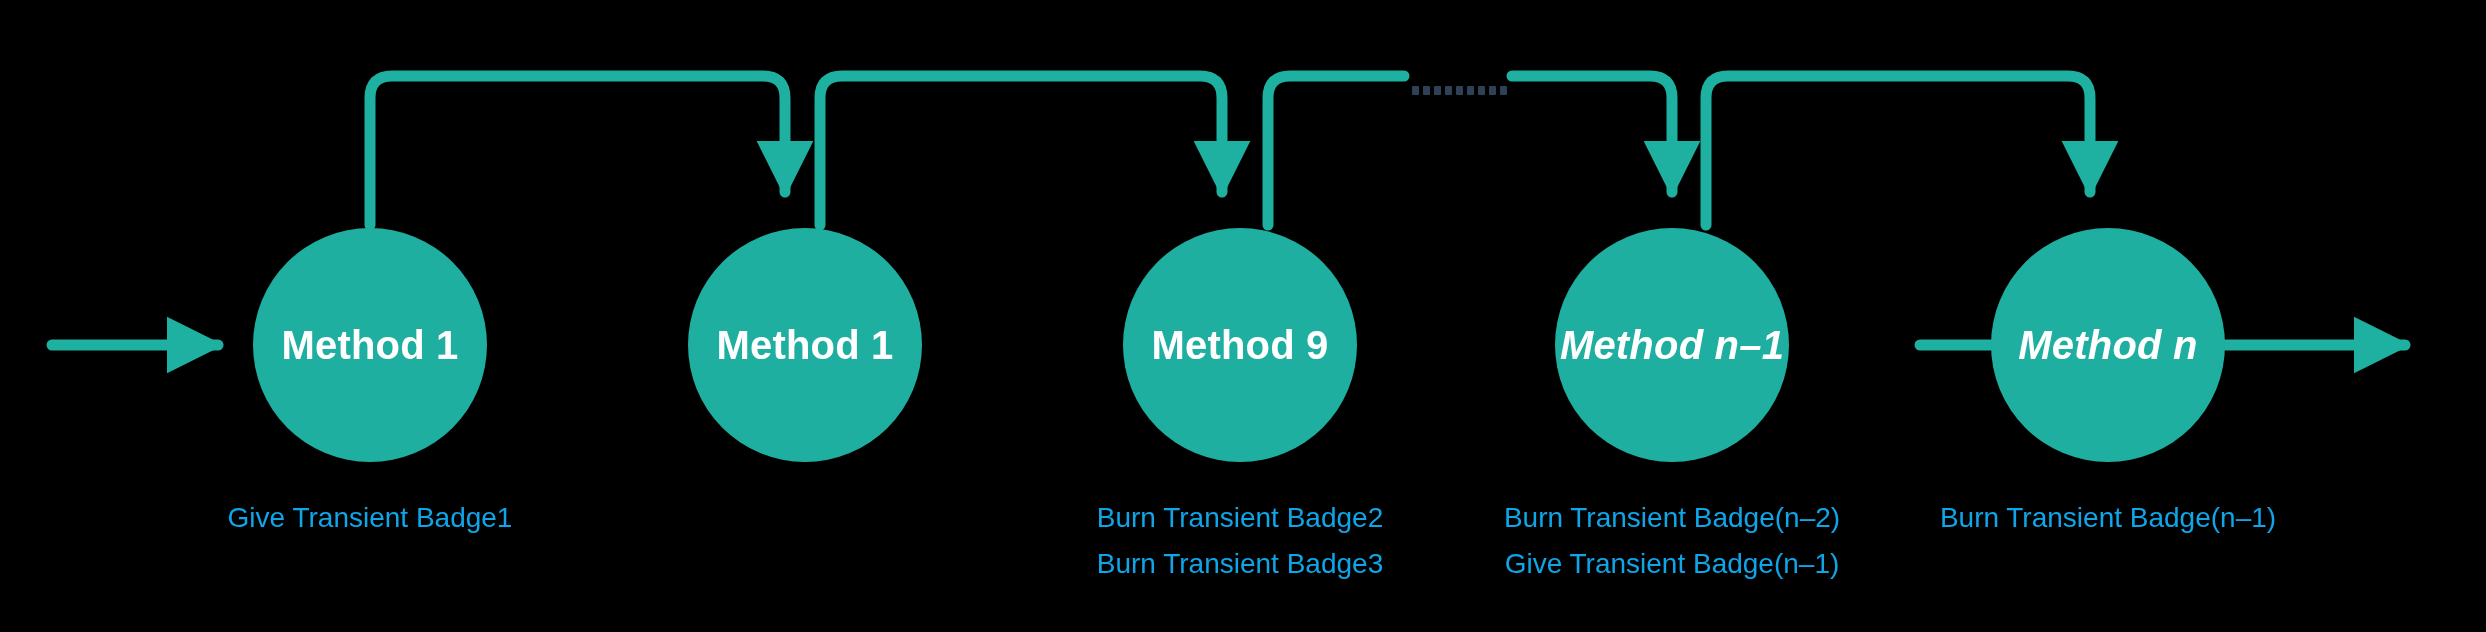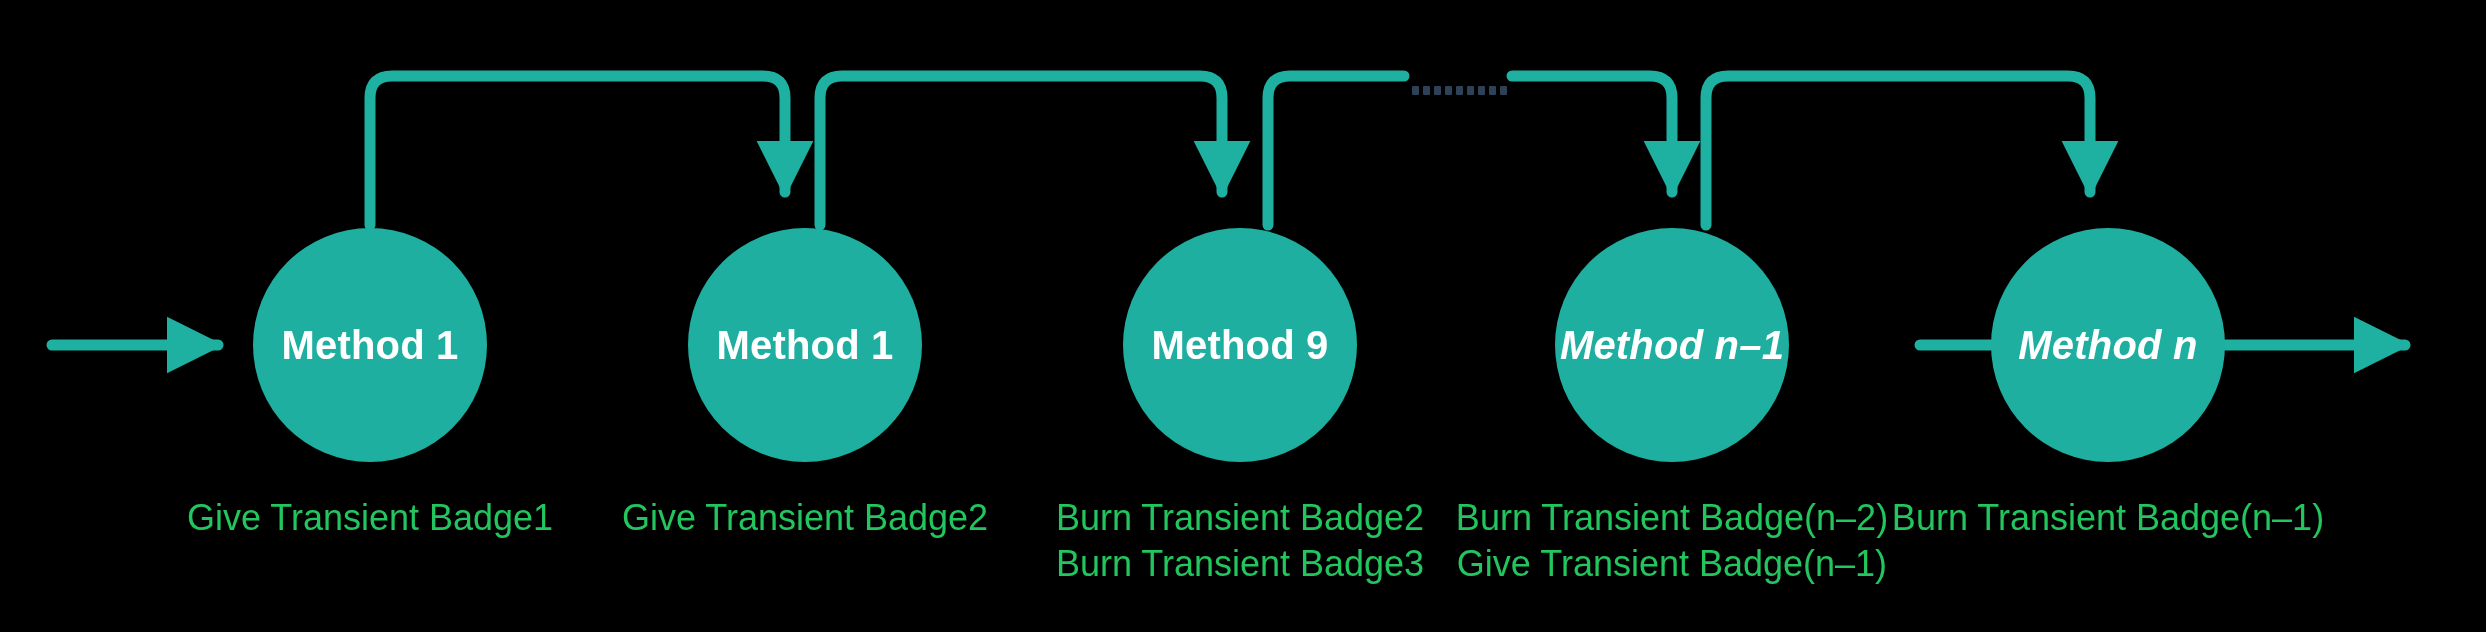--- a/index.html
+++ b/index.html
@@ -24,22 +24,22 @@
     font-size:40px;
     letter-spacing:0.2px;
     white-space:nowrap;
     pointer-events:none;
   }
   .node-label.italic{font-style:italic;}
 
   .caption{
     position:absolute;
     transform:translateX(-50%);
-    color:#22c55e;
-    font-size:36px;
+    color:#0ea5e9;
+    font-size:28px;
     line-height:46px;
     text-align:center;
     white-space:nowrap;
     font-weight:500;
   }
   .caption div{white-space:nowrap;}
 </style>
 </head>
 <body>
 
@@ -98,21 +98,20 @@
   <div class="node-label" style="left:805px;top:345px;">Method 1</div>
   <div class="node-label" style="left:1240px;top:345px;">Method 9</div>
   <div class="node-label italic" style="left:1672px;top:345px;">Method n–1</div>
   <div class="node-label italic" style="left:2108px;top:345px;">Method n</div>
 
   <div class="caption" style="left:370px;top:495px;">
     <div>Give Transient Badge1</div>
   </div>
 
   <div class="caption" style="left:805px;top:495px;">
-    <div>Give Transient Badge2</div>
   </div>
 
   <div class="caption" style="left:1240px;top:495px;">
     <div>Burn Transient Badge2</div>
     <div>Burn Transient Badge3</div>
   </div>
 
   <div class="caption" style="left:1672px;top:495px;">
     <div>Burn Transient Badge(n–2)</div>
     <div>Give Transient Badge(n–1)</div>

